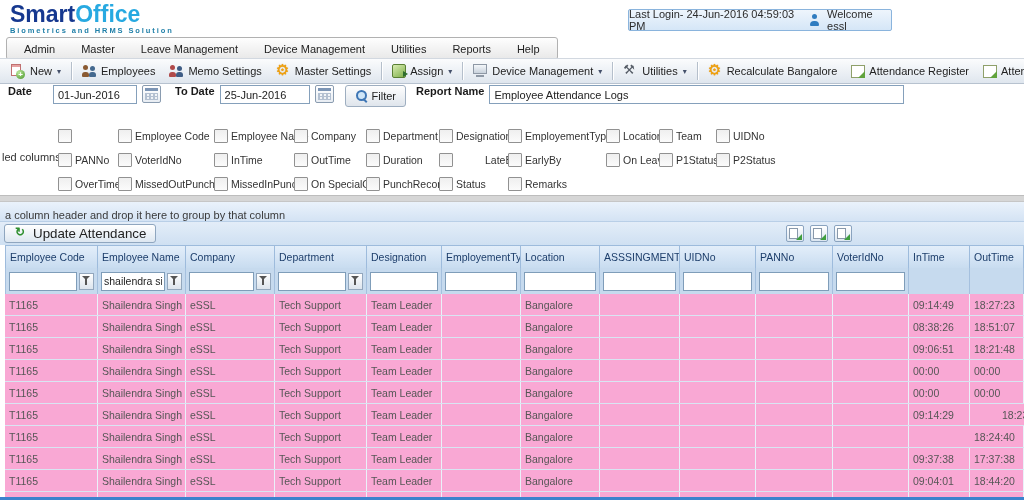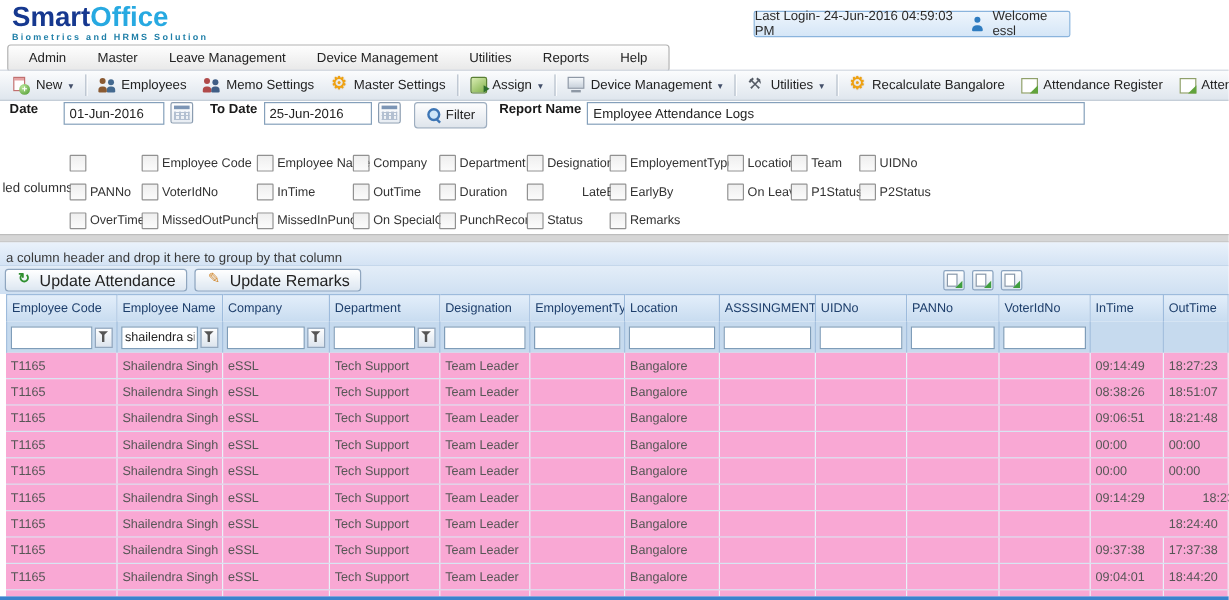--- a/index.html
+++ b/index.html
@@ -350,24 +350,20 @@
 
 <div class="abs groupbar">
   <span>a column header and drop it here to group by that column</span>
 </div>
 
 <div class="abs actions">
   <button class="act-btn">
       <span class="icon update-attendance-icon"></span>
       <span>Update Attendance</span>
     </button>
-    <button class="act-btn">
-      <span class="icon update-remarks-icon"></span>
-      <span>Update Remarks</span>
-    </button>
     <span class="exports">
       <span class="export-icon"></span>
       <span class="export-icon"></span>
       <span class="export-icon"></span>
     </span>
 </div>
 
 <div class="abs grid">
   <div class="g-header">
       <div class="g-hcell" style="width: 93px;">Employee Code</div>

